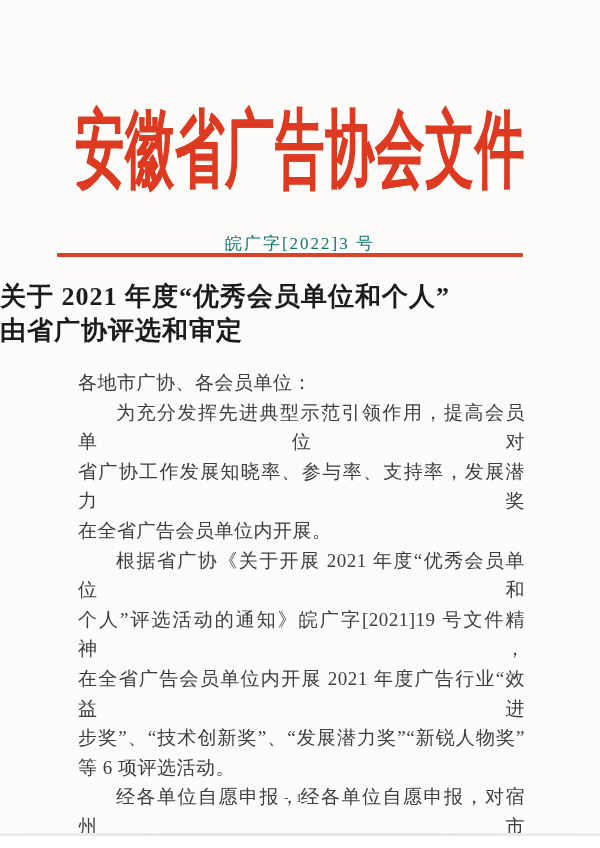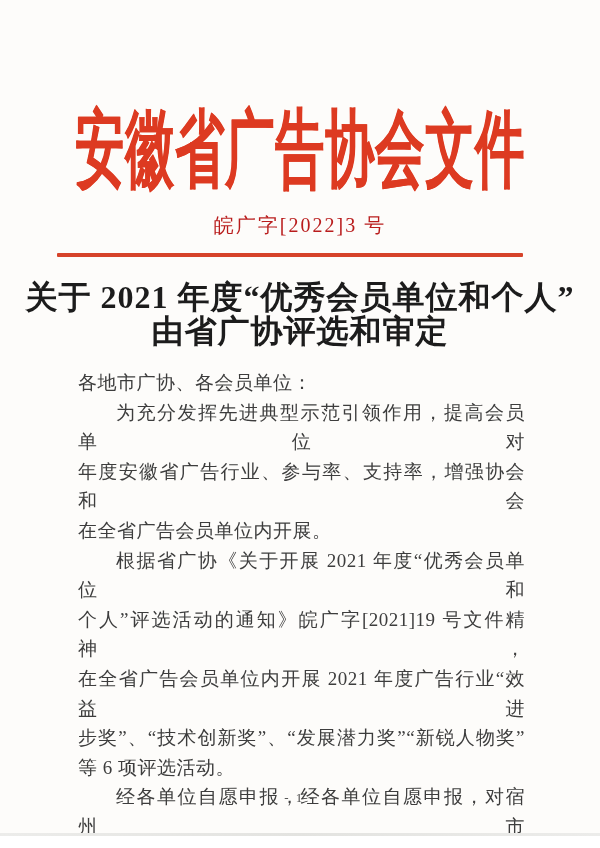--- a/index.html
+++ b/index.html
@@ -38,46 +38,45 @@
     color: #dd3a21;
     letter-spacing: 1px;
     white-space: nowrap;
     transform: scaleY(1.72);
     transform-origin: top center;
     text-shadow: 0.5px 0 0 #dd3a21;
   }
 
   .doc-number {
     position: absolute;
-    top: 212px;
+    top: 232px;
     left: 0;
     width: 100%;
     text-align: center;
-    font-size: 20px;
-    color: #b91c1c;
+    font-size: 17px;
+    color: #0f766e;
     letter-spacing: 2px;
   }
 
   .red-rule {
     position: absolute;
     top: 253px;
     left: 57px;
     width: 466px;
     height: 4px;
     background: #d6432a;
     border-radius: 1px;
   }
 
   .subject {
     position: absolute;
     top: 280px;
     left: 0;
     width: 100%;
-    text-align: center;
-    font-size: 32px;
+    font-size: 26px;
     font-weight: bold;
     color: #1c1c1c;
     line-height: 34px;
     letter-spacing: 1px;
   }
 
   .body-text {
     position: absolute;
     top: 368px;
     left: 78px;
@@ -122,21 +121,21 @@
   <div class="red-rule" style="background: rgb(214, 67, 42);"></div>
 
   <div class="subject">
     <div>关于 2021 年度“优秀会员单位和个人”</div>
     <div>由省广协评选和审定</div>
   </div>
 
   <div class="body-text" id="body-lines">
       <div class="bline">各地市广协、各会员单位：</div>
       <div class="bline justify indent">为充分发挥先进典型示范引领作用，提高会员单位对</div>
-      <div class="bline justify">年度安徽省广告行业、参与率、支持率，增强协会和会</div>
+      <div class="bline justify">省广协工作发展知晓率、参与率、支持率，发展潜力奖</div>
       <div class="bline">在全省广告会员单位内开展。</div>
       <div class="bline justify indent">根据省广协《关于开展 2021 年度“优秀会员单位和</div>
       <div class="bline justify">个人”评选活动的通知》皖广字[2021]19 号文件精神，</div>
       <div class="bline justify">在全省广告会员单位内开展 2021 年度广告行业“效益进</div>
       <div class="bline justify">步奖”、“技术创新奖”、“发展潜力奖”“新锐人物奖”</div>
       <div class="bline">等 6 项评选活动。</div>
       <div class="bline justify indent">经各单位自愿申报，经各单位自愿申报，对宿州市</div>
       <div class="bline justify">广播电视台等 12 家单位授予 2021 年度安徽省广告行业</div>
     </div>
 

